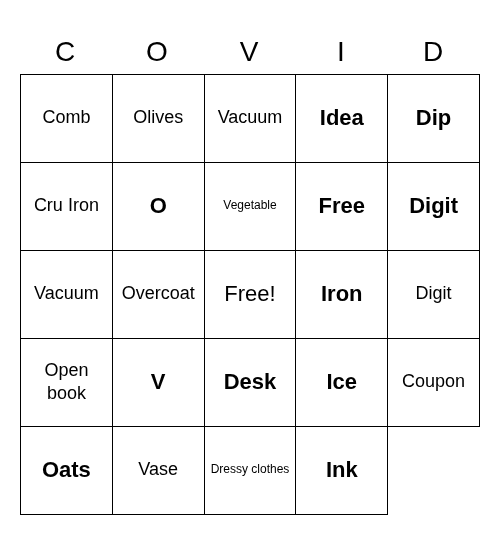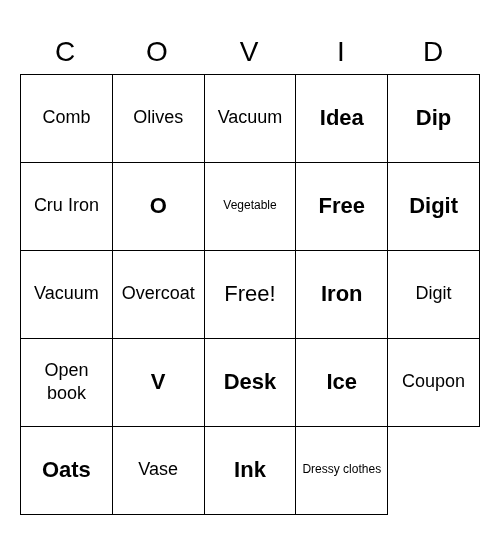--- a/index.html
+++ b/index.html
@@ -99,16 +99,16 @@
       <div class="bingo-cell free">Free!</div>
       <div class="bingo-cell large">Iron</div>
       <div class="bingo-cell medium">Digit</div>
       <div class="bingo-cell medium">Open book</div>
       <div class="bingo-cell large">V</div>
       <div class="bingo-cell large">Desk</div>
       <div class="bingo-cell large">Ice</div>
       <div class="bingo-cell medium">Coupon</div>
       <div class="bingo-cell large">Oats</div>
       <div class="bingo-cell medium">Vase</div>
+      <div class="bingo-cell small">Dressy clothes</div>
       <div class="bingo-cell large">Ink</div>
-      <div class="bingo-cell small">Dressy clothes</div>
     </div>
 </div>
 
 </body></html>

